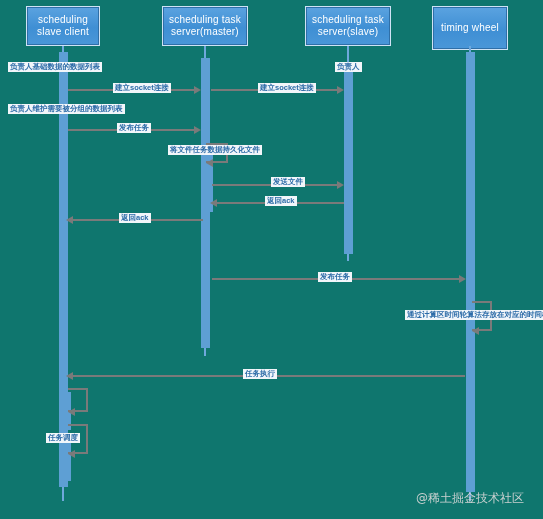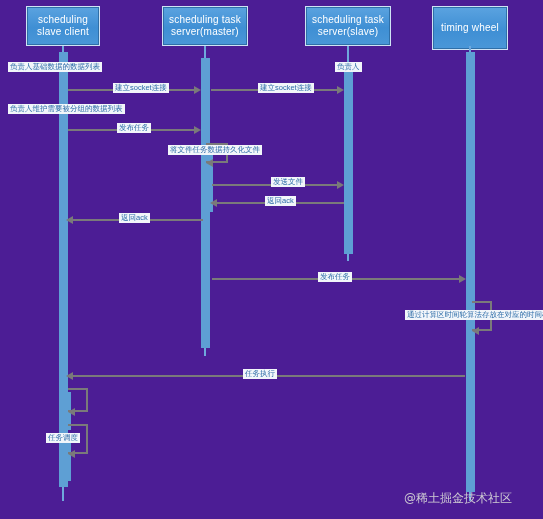--- a/index.html
+++ b/index.html
@@ -1,16 +1,16 @@
 <!DOCTYPE html>
 <html><head>
 <meta charset="utf-8">
 <style>
   html,body{margin:0;padding:0;background:#000;}
-  #stage{position:relative;width:543px;height:519px;background:#4c1d95;overflow:hidden;
+  #stage{position:relative;width:543px;height:519px;background:#0f766e;overflow:hidden;
          font-family:"Liberation Sans","DejaVu Sans",sans-serif;}
 
   
   .actor-box{position:absolute;box-sizing:border-box;
       background:linear-gradient(180deg,#5ba3e0 0%,#3f8fd4 55%,#4a97d8 100%);
       border:1px solid #cfe3f5;
       box-shadow:0 0 0 1px #2f6fa8 inset;
       color:#ffffff;display:flex;align-items:center;justify-content:center;
       text-align:center;line-height:1.25;font-size:10px;letter-spacing:.2px;}
   .actor-box .lbl{display:block;padding:0 2px;}
@@ -28,21 +28,21 @@
   .arrow-l{position:absolute;width:0;height:0;
       border-top:4px solid transparent;border-bottom:4px solid transparent;
       border-right:7px solid #7a7a7a;}
 
   
   .selfloop{position:absolute;box-sizing:border-box;
       border:2px solid #7a7a7a;border-left:none;background:none;}
 
   
   .msg-text{position:absolute;font-size:7.5px;color:#2d6ca8;background:#f2f6fa;
-      padding:1px 2px;white-space:nowrap;line-height:1.1;}
+      padding:1px 2px;white-space:nowrap;line-height:1.1;font-weight:bold;}
 
   .watermark{position:absolute;font-size:12px;color:#d8d8d8;opacity:.92;white-space:nowrap;
       font-family:"DejaVu Sans",sans-serif;}
 </style>
 </head>
 <body>
 
 <div id="stage">
 
   <div class="actor-box" style="left:26px;top:6px;width:74px;height:40px;">
@@ -136,15 +136,15 @@
   <div class="arrow-l" style="left:66px;top:372px;"></div>
   <div class="msg-text" style="left:243px;top:369px;">任务执行</div>
 
   <div class="selfloop" style="left:68px;top:388px;width:20px;height:24px;"></div>
   <div class="arrow-l" style="left:68px;top:408px;"></div>
 
   <div class="selfloop" style="left:68px;top:424px;width:20px;height:30px;"></div>
   <div class="arrow-l" style="left:68px;top:450px;"></div>
   <div class="msg-text" style="left:46px;top:433px;">任务调度</div>
 
-  <div class="watermark" style="left:404px;top:490px;">@稀土掘金技术社区</div>
+  <div class="watermark" style="left:416px;top:490px;">@稀土掘金技术社区</div>
 
 </div>
 
 </body></html>

